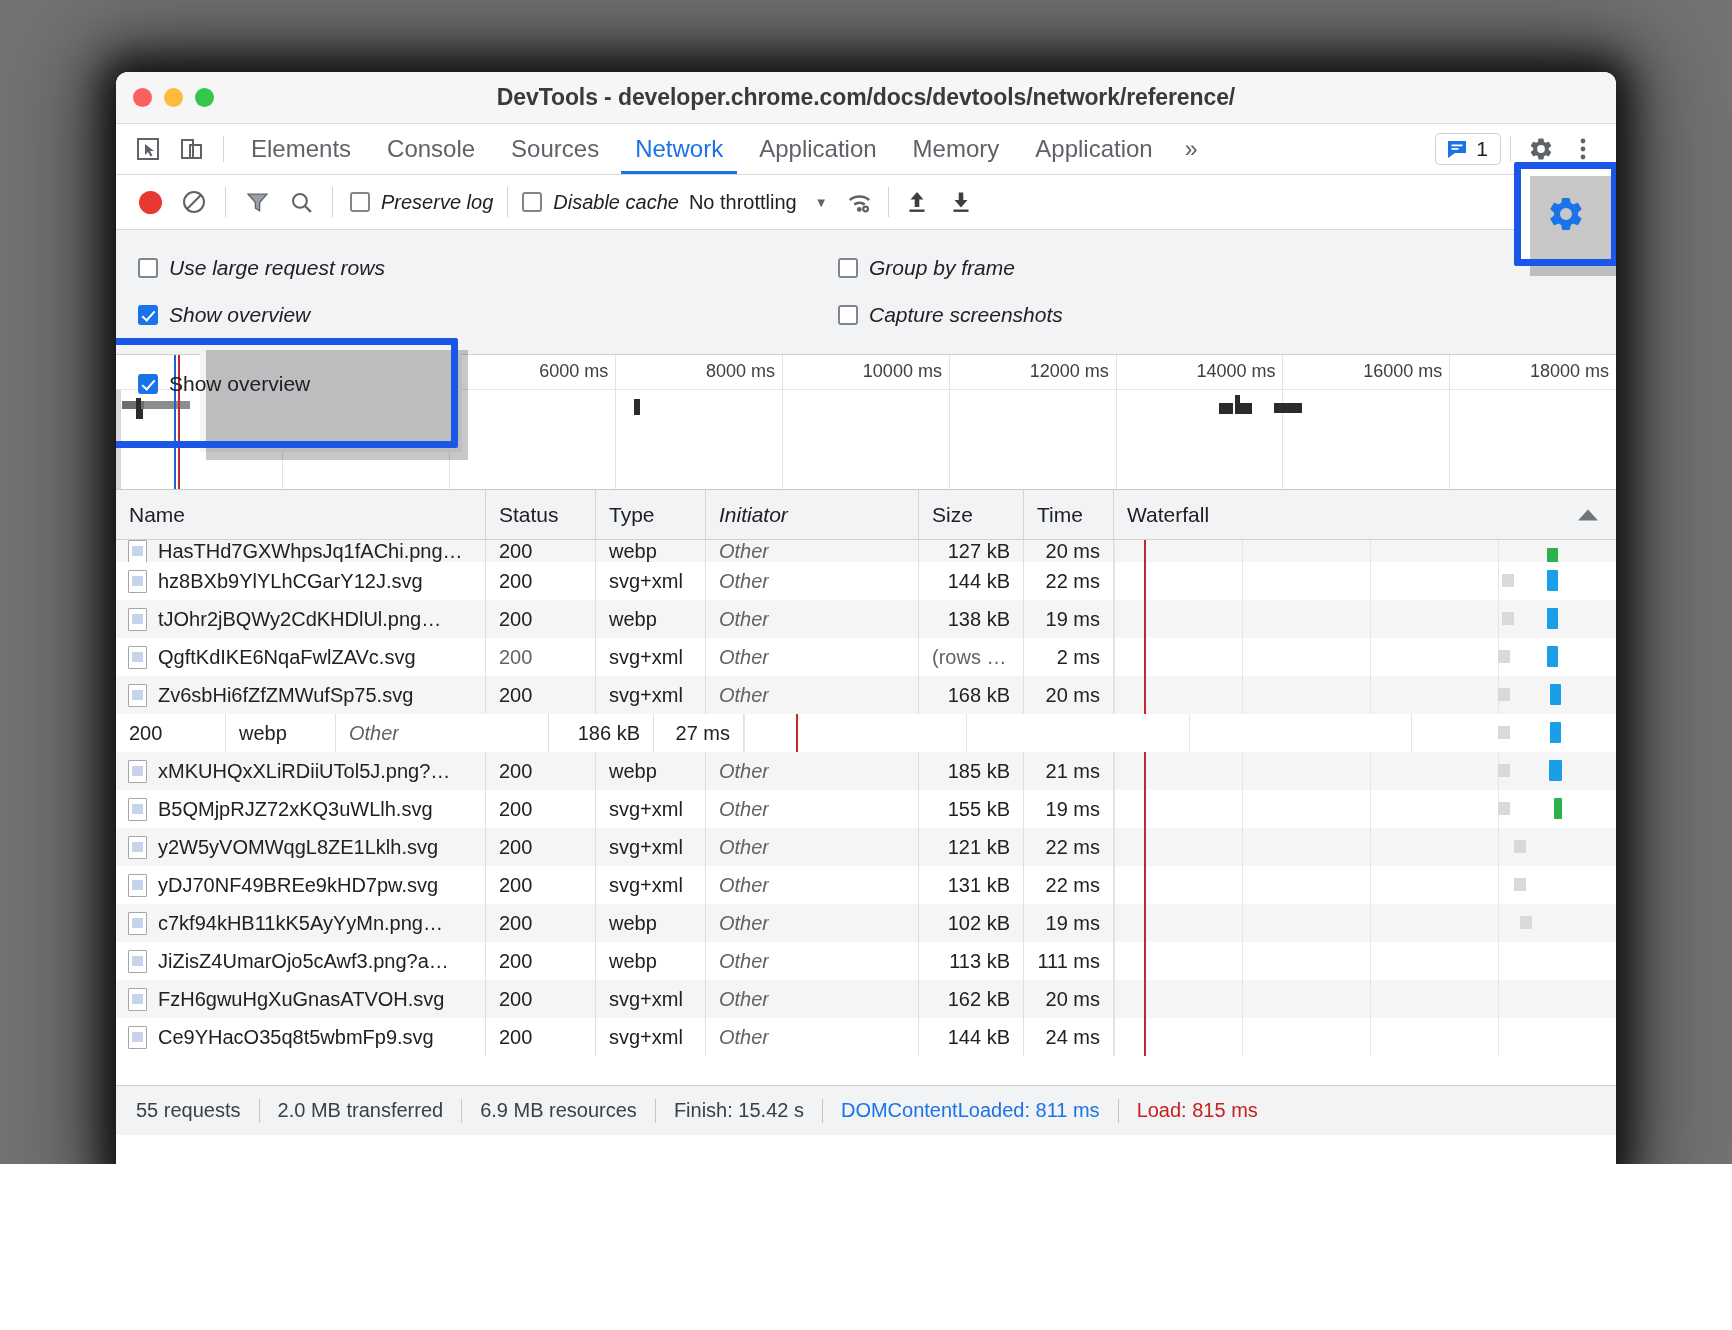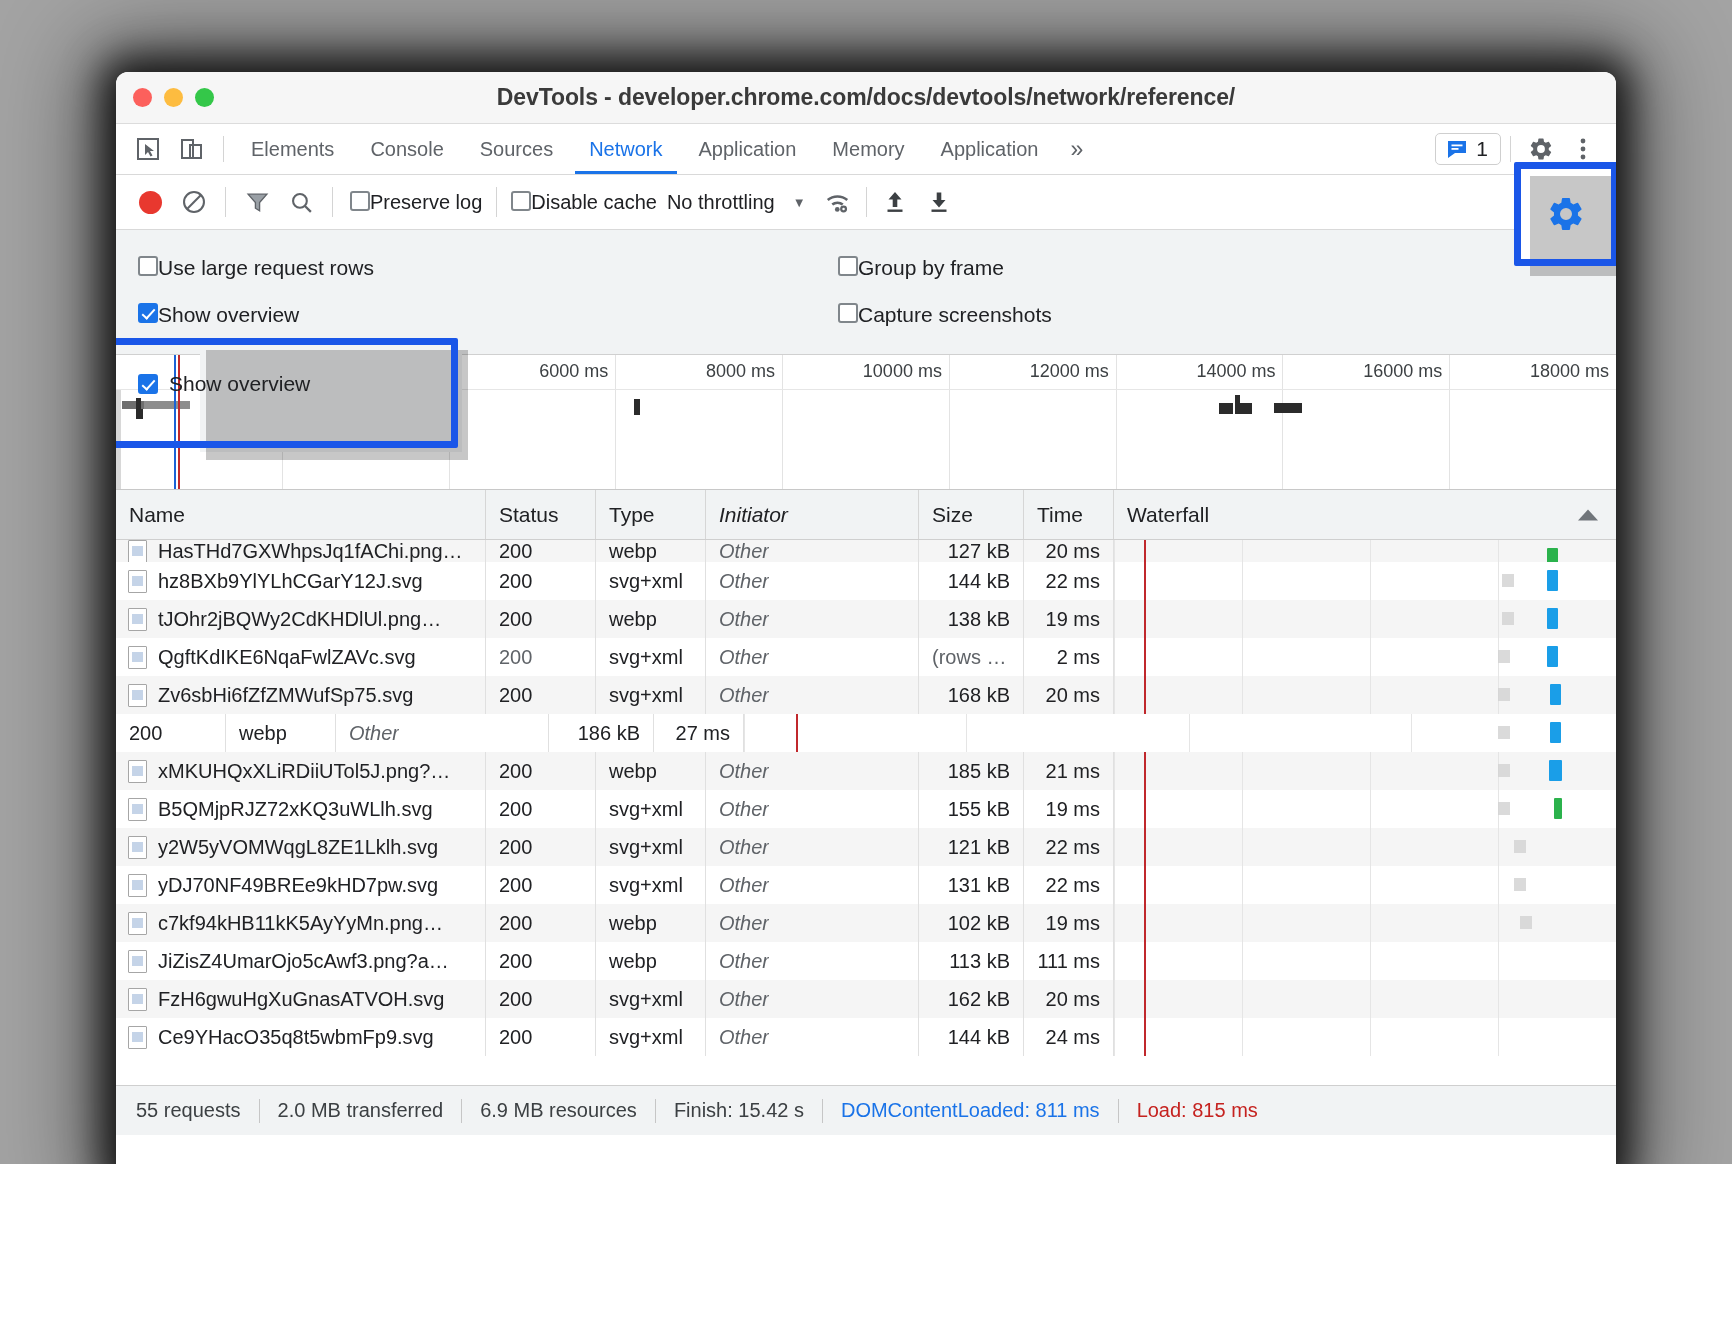--- a/index.html
+++ b/index.html
@@ -6,21 +6,21 @@
   html, body {
     margin: 0; padding: 0;
     width: 1732px; height: 1330px;
     background: #ffffff;
     font-family: "Liberation Sans", sans-serif;
     -webkit-font-smoothing: antialiased;
   }
   #page {
     position: relative;
     width: 1732px; height: 1164px;
-    background: #a3a3a3;
+    background: #737373;
     overflow: hidden;
   }
 
   
   .window {
     position: absolute;
     left: 116px; top: 72px;
     width: 1500px; height: 1112px;
     background: #ffffff;
     border-radius: 12px;
@@ -72,21 +72,21 @@
   }
   .vsep {
     width: 1px;
     background: #d4d4d4;
     margin: 12px 9px;
     align-self: stretch;
   }
   .tab {
     display: flex; align-items: center;
     padding: 0 18px;
-    font-size: 20px;
+    font-size: 24px;
     color: #5f6368;
     cursor: pointer;
     position: relative;
     white-space: nowrap;
     justify-content: flex-end;
   }
   .tab.active { color: #1a73e8; }
   .tab.active::after {
     content: "";
     position: absolute;
@@ -129,23 +129,24 @@
     display: flex;
     align-items: center;
     padding: 0 10px 0 12px;
     position: relative;
   }
   .record-dot {
     width: 23px; height: 23px; border-radius: 50%;
     background: #e8382f;
   }
   .cb-wrap {
-    display: flex; 
+    display: flex; align-items: center; gap: 11px;
     cursor: pointer;
     white-space: nowrap;
+    font-style: italic;
   }
   .cb {
     width: 20px; height: 20px;
     border: 2px solid #80868b;
     border-radius: 3px;
     background: #fff;
     flex: 0 0 auto;
     position: relative;
   }
   .cb.checked {

